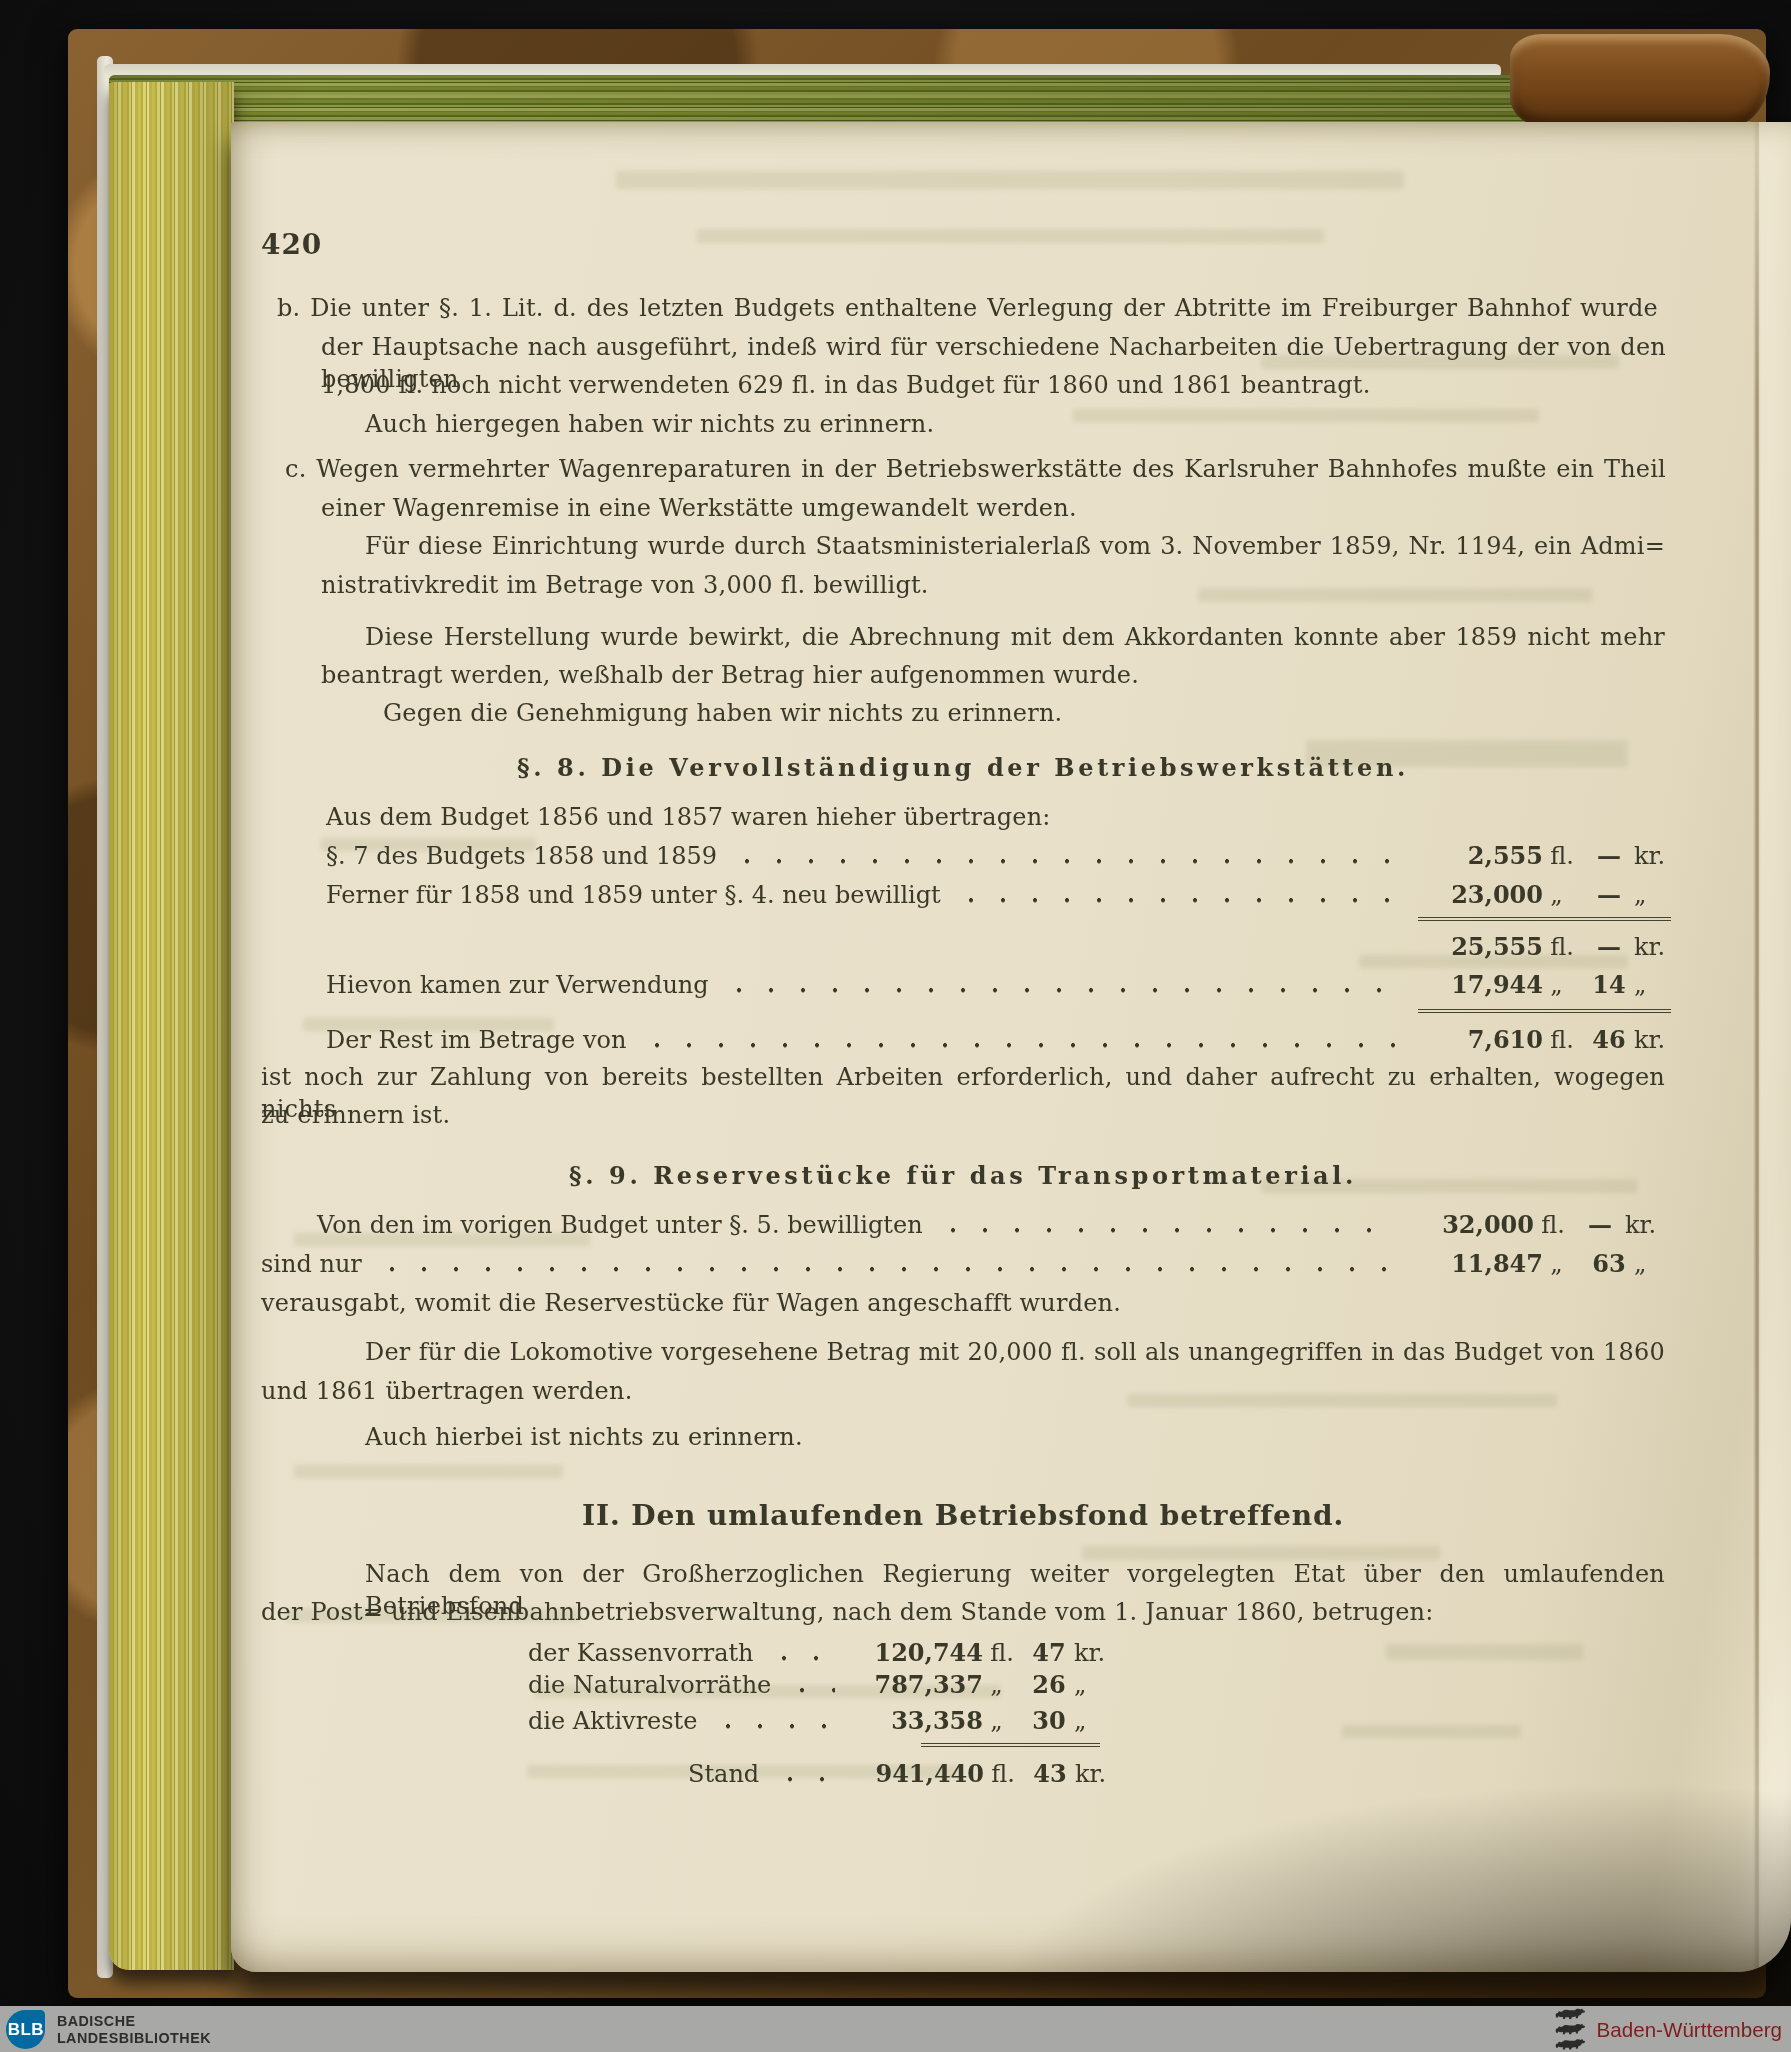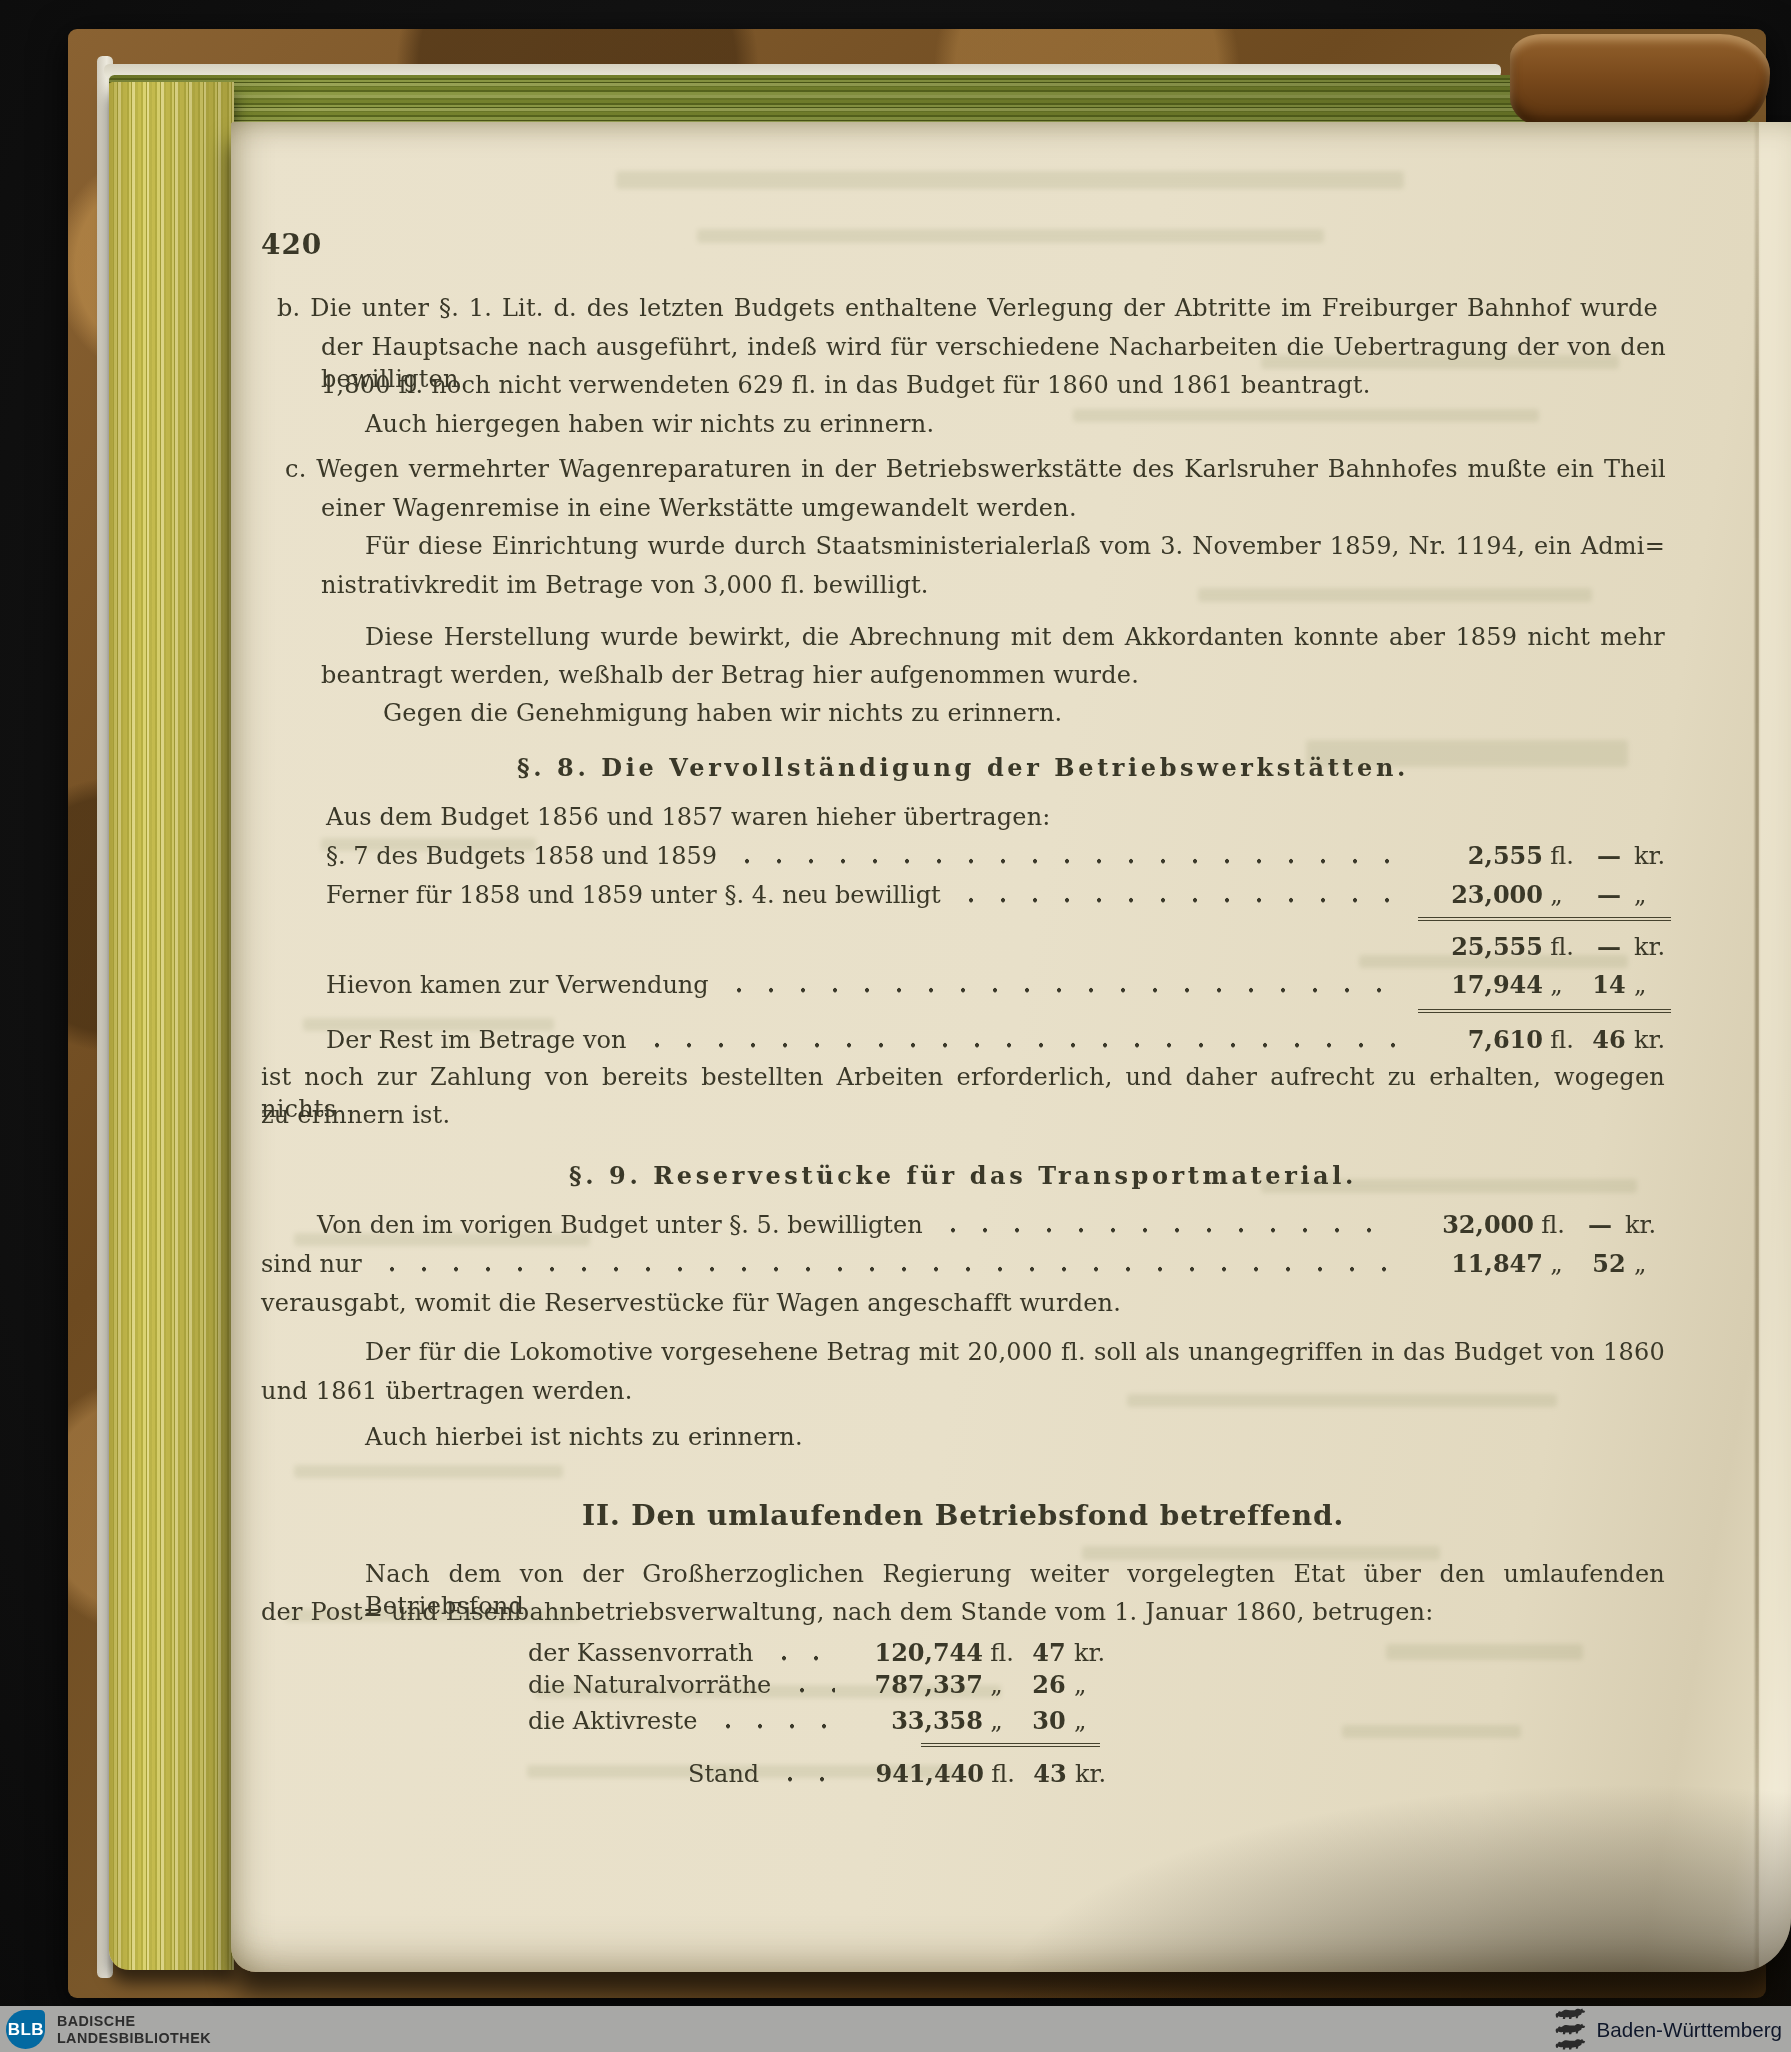--- a/index.html
+++ b/index.html
@@ -69,21 +69,21 @@
           display:flex;align-items:center;justify-content:space-between;
           font-family:"Liberation Sans","DejaVu Sans",sans-serif;}
   .f-left{display:flex;align-items:center;height:100%;}
   .blb-logo{width:39px;height:39px;margin-left:6.3px;border-radius:19.7px 4.5px 19.7px 19.7px;
             display:flex;align-items:center;justify-content:center;}
   .blb-logo span{color:#fff;font-size:17px;font-weight:bold;letter-spacing:0.4px;}
   .blb-name{margin-left:11.6px;display:flex;flex-direction:column;justify-content:center;}
   .blb-name span{font-size:14.3px;font-weight:bold;color:#2d2d2d;letter-spacing:0.5px;line-height:17px;}
   .f-right{display:flex;align-items:center;height:100%;margin-right:9px;}
   .lions{margin-right:9px;display:block;}
-  .bw-label{font-size:20.6px;color:#0f172a;font-weight:500;}
+  .bw-label{font-size:20.6px;color:#7f1d1d;font-weight:500;}
 </style>
 </head>
 <body>
 
 <div class="stage">
 
   <div class="cover"></div>
   <div class="sliver-left"></div>
   <div class="sliver-top"></div>
   <div class="stack-top"></div>
@@ -180,21 +180,21 @@
       <span class="num">32,000</span>
         <span class="u1">fl.</span>
         <span class="frac">—</span>
         <span class="u2">kr.</span>
     </div>
     <div class="mrow" style="left:30px;top:1127px;width:1409px;">
       <span class="mlabel">sind nur</span>
       <span class="dots"></span>
       <span class="num">11,847</span>
         <span class="u1">„</span>
-        <span class="frac">52</span>
+        <span class="frac">63</span>
         <span class="u2">„</span>
     </div>
     <div class="line" style="left:30px;top:1165px;">verausgabt, womit die Reservestücke für Wagen angeschafft wurden.</div>
     <div class="line j" style="left:134px;top:1214px;width:1300px;">Der für die Lokomotive vorgesehene Betrag mit 20,000 fl. soll als unangegriffen in das Budget von 1860</div>
     <div class="line" style="left:30px;top:1253px;">und 1861 übertragen werden.</div>
     <div class="line" style="left:134px;top:1299px;">Auch hierbei ist nichts zu erinnern.</div>
 
     <div class="shead2" style="top:1377px;">II. Den umlaufenden Betriebsfond betreffend.</div>
     <div class="line j" style="left:134px;top:1436px;width:1300px;">Nach dem von der Großherzoglichen Regierung weiter vorgelegten Etat über den umlaufenden Betriebsfond</div>
     <div class="line" style="left:30px;top:1474px;">der Post= und Eisenbahnbetriebsverwaltung, nach dem Stande vom 1. Januar 1860, betrugen:</div>

